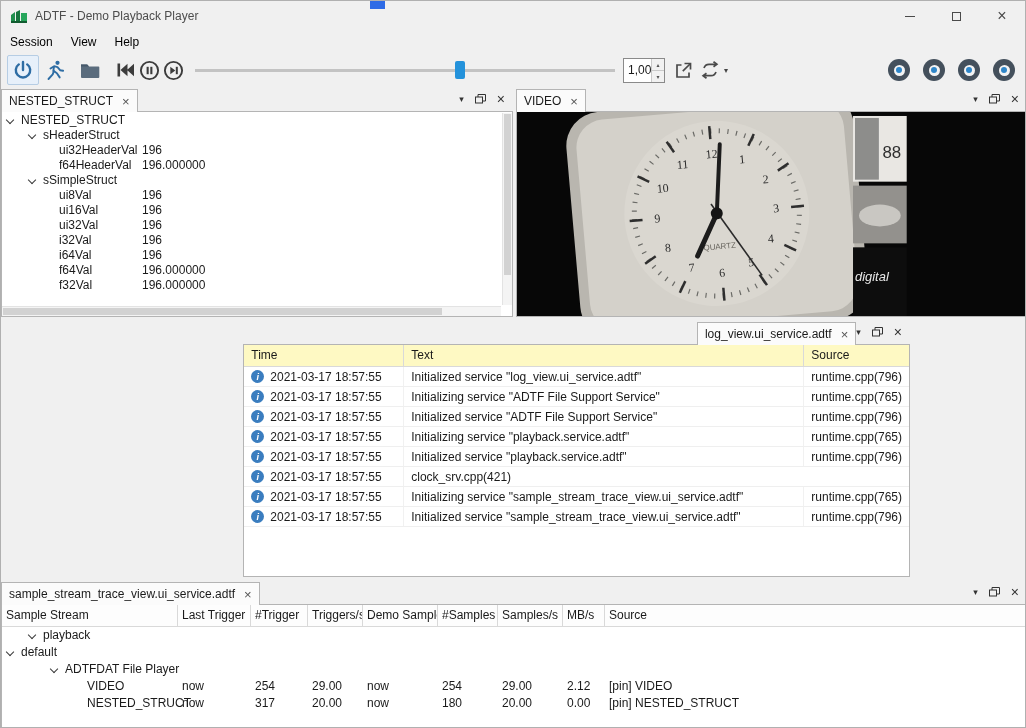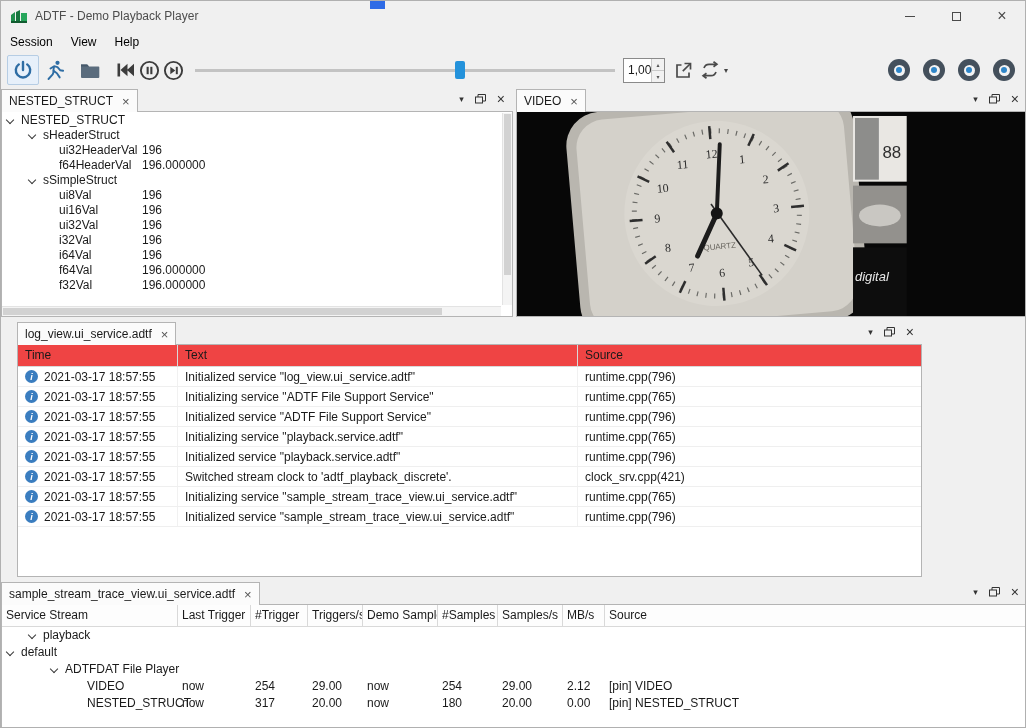--- a/index.html
+++ b/index.html
@@ -67,21 +67,21 @@
   .vscroll{position:absolute;right:0;top:1px;bottom:11px;width:10px;background:#f4f4f4;border-left:1px solid #e3e3e3;}
   .vthumb{position:absolute;top:1px;left:1px;width:7px;height:84%;background:#d2d2d2;}
   .hscroll{position:absolute;left:0;right:11px;bottom:0;height:10px;background:#f4f4f4;border-top:1px solid #e3e3e3;}
   .hthumb{position:absolute;left:1px;top:1px;height:7px;width:88%;background:#d2d2d2;}
 
   
   .video-body{position:absolute;inset:0;}
   .video-body svg{display:block;width:100%;height:100%;}
 
   
-  .log-head{display:grid;grid-template-columns:160px 400px 1fr;height:22px;border-bottom:1px solid #d9d9d9;background:#ef4444;}
+  .log-head{display:grid;grid-template-columns:160px 400px 1fr;height:22px;border-bottom:1px solid #d9d9d9;background:#fef9c3;}
   .hc{padding:3px 7px;border-right:1px solid #d9d9d9;white-space:nowrap;overflow:hidden;}
   .hc:last-child{border-right:none;}
   .lrow{display:grid;grid-template-columns:160px 400px 1fr;height:20px;border-bottom:1px solid #efefef;}
   .lc{padding:0 7px;border-right:1px solid #f1f1f1;display:flex;align-items:center;white-space:nowrap;overflow:hidden;}
   .lc:last-child{border-right:none;}
   .info-ic{flex:0 0 13px;width:13px;height:13px;border-radius:50%;background:#3a7dbf;color:#fff;font-size:9px;font-weight:700;font-style:italic;display:inline-flex;align-items:center;justify-content:center;margin-right:6px;}
 
   
   .tr-head{display:grid;grid-template-columns:176px 73px 57px 55px 75px 60px 65px 42px 1fr;height:22px;border-bottom:1px solid #d9d9d9;background:#fdfdfd;}
   .tr-head .hc{padding:3px 4px;}
@@ -362,21 +362,21 @@
         <text x="377" y="46" font-size="17" fill="#2f2f2f" text-anchor="middle">88</text>
         <rect x="338" y="74" width="54" height="58" fill="#93918d"></rect>
         <ellipse cx="365" cy="104" rx="21" ry="11" fill="#c9c7c2"></ellipse>
         <rect x="338" y="136" width="54" height="69" fill="#0d0d0d"></rect>
         <text x="340" y="170" font-size="13" fill="#e8e8e8" font-style="italic">digital</text>
       </svg>
     </div>
   </div>
 </div>
 
-<div class="panel" style="left:16px;top:319px;width:905px;height:257px;">
+<div class="panel" style="left:4px;top:319px;width:905px;height:257px;align-items:flex-end;">
   <div class="tabbar">
     <div class="tab">
       <span class="tab-label">log_view.ui_service.adtf</span>
       <button class="tab-close">×</button>
     </div>
     <div class="dock-ctrls">
       <button class="dock-btn dock-dd">▾</button>
       <button class="dock-btn">
         <svg width="11" height="10" viewBox="0 0 11 10">
           <rect x="0.5" y="3" width="7" height="6" fill="none" stroke="#333"></rect>
@@ -430,21 +430,20 @@
           <span>2021-03-17 18:57:55</span>
         </div>
       <div class="lc">Initialized service "playback.service.adtf"</div>
       <div class="lc">runtime.cpp(796)</div>
     </div>
     <div class="lrow">
       <div class="lc">
           <span class="info-ic">i</span>
           <span>2021-03-17 18:57:55</span>
         </div>
-      <div class="lc">Switched stream clock to 'adtf_playback_discrete'.</div>
       <div class="lc">clock_srv.cpp(421)</div>
     </div>
     <div class="lrow">
       <div class="lc">
           <span class="info-ic">i</span>
           <span>2021-03-17 18:57:55</span>
         </div>
       <div class="lc">Initializing service "sample_stream_trace_view.ui_service.adtf"</div>
       <div class="lc">runtime.cpp(765)</div>
     </div>
@@ -471,21 +470,21 @@
         <svg width="11" height="10" viewBox="0 0 11 10">
           <rect x="0.5" y="3" width="7" height="6" fill="none" stroke="#333"></rect>
           <path d="M3 3V0.5h7.5V7H8" fill="none" stroke="#333"></path>
         </svg>
       </button>
       <button class="dock-btn dock-close">×</button>
     </div>
   </div>
   <div class="pcontent">
     <div class="tr-head">
-      <div class="hc">Service Stream</div>
+      <div class="hc">Sample Stream</div>
       <div class="hc">Last Trigger</div>
       <div class="hc">#Trigger</div>
       <div class="hc">Triggers/s</div>
       <div class="hc">Demo Sample</div>
       <div class="hc">#Samples</div>
       <div class="hc">Samples/s</div>
       <div class="hc">MB/s</div>
       <div class="hc">Source</div>
     </div>
     <div class="grow">

